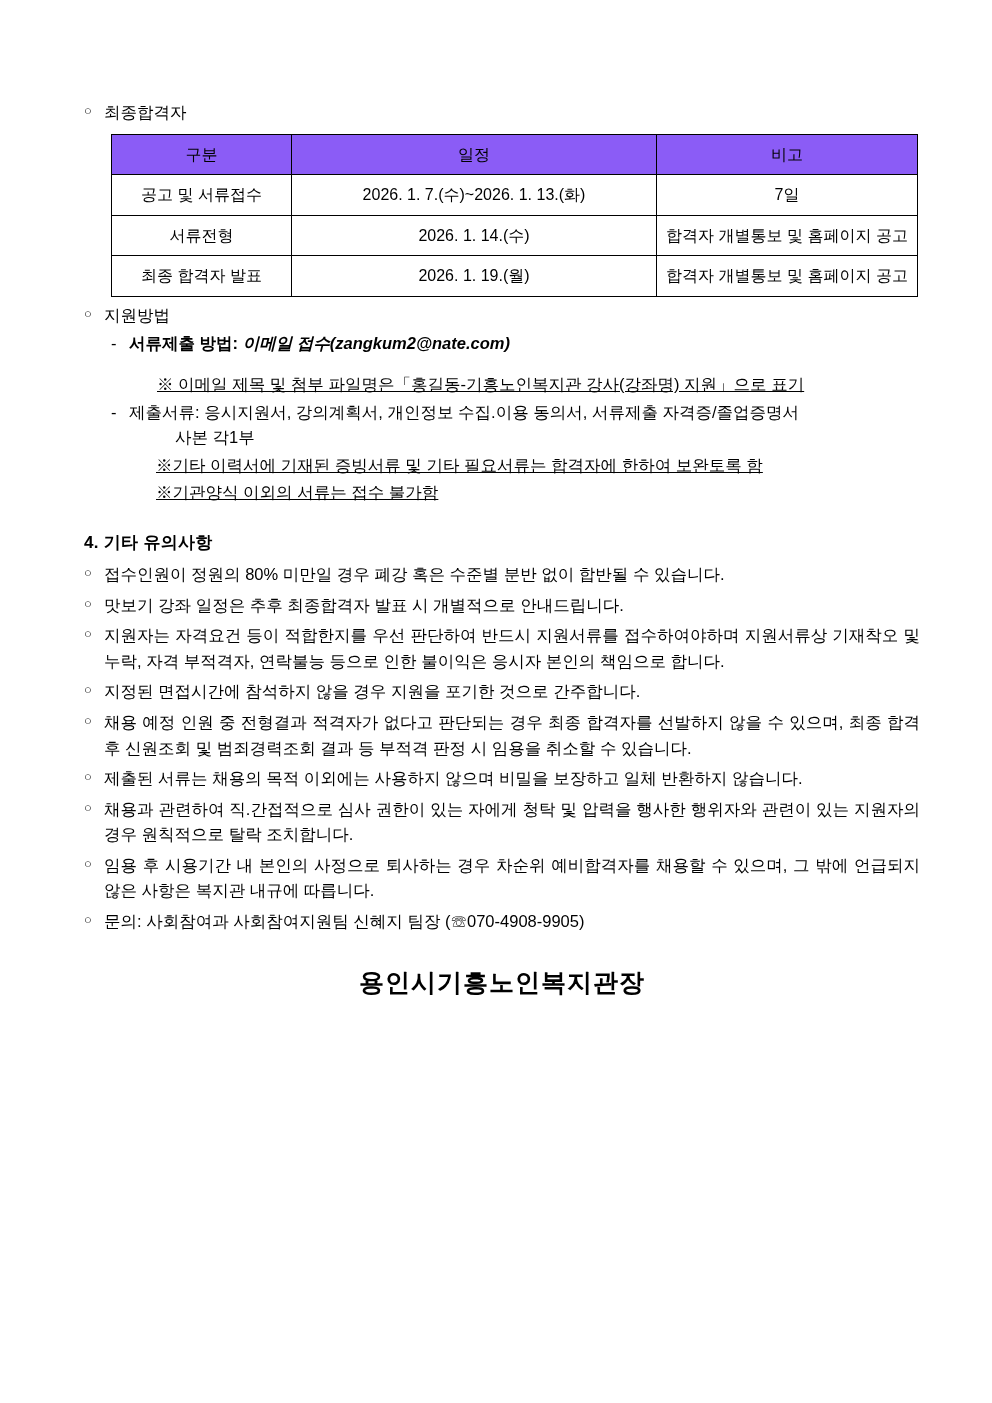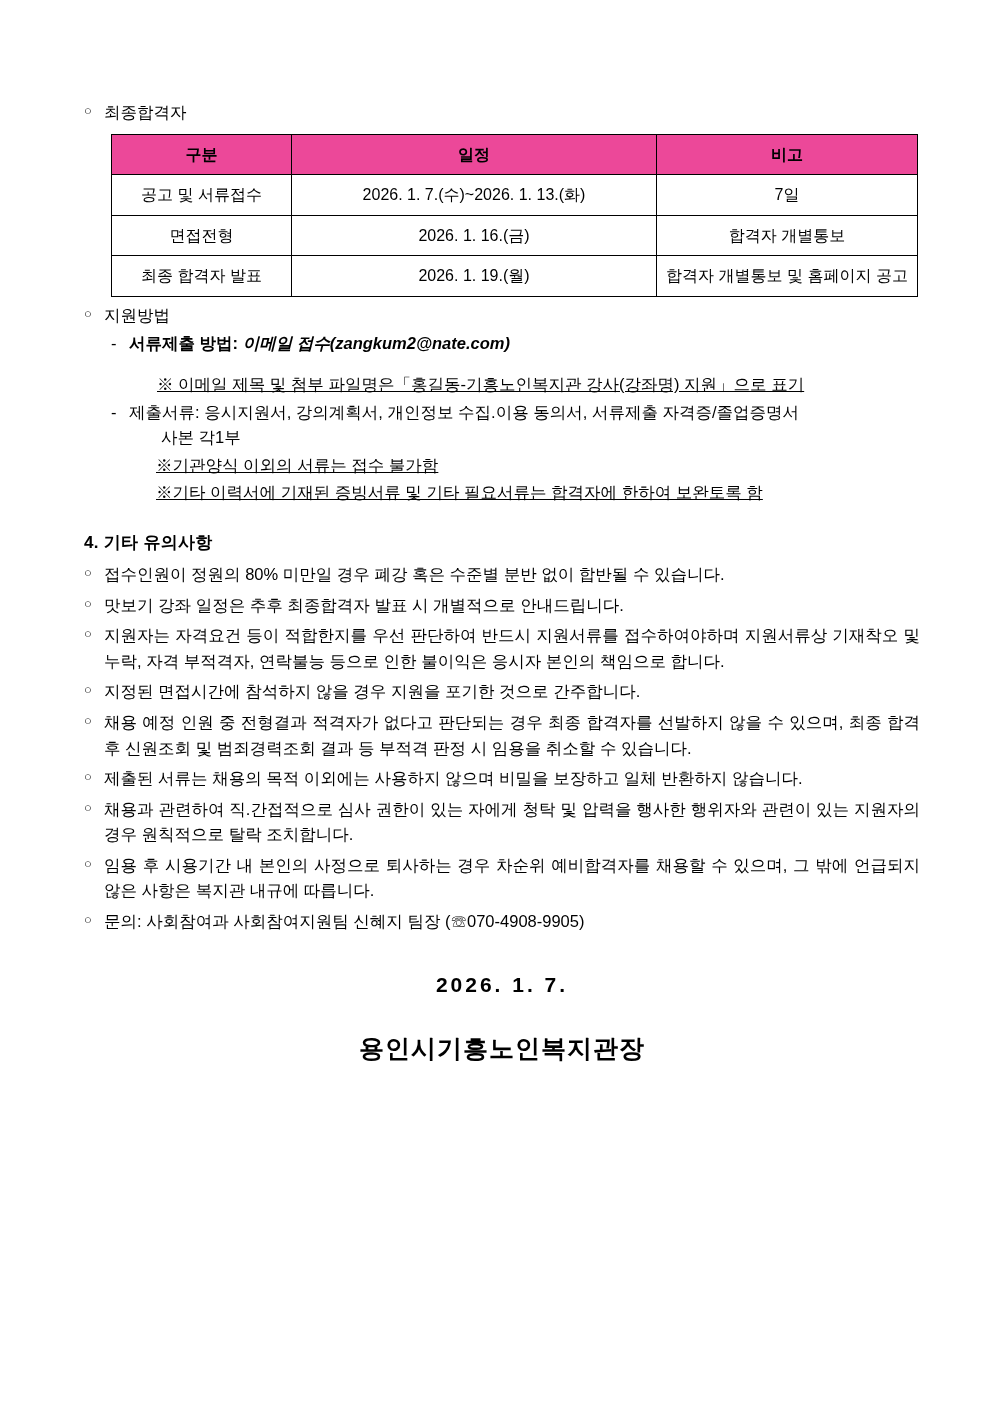--- a/index.html
+++ b/index.html
@@ -51,22 +51,22 @@
   table.schedule th,
   table.schedule td {
     border: 1px solid #000;
     text-align: center;
     vertical-align: middle;
     padding: 9px 4px;
     font-size: 16px;
     line-height: 1.35;
   }
   table.schedule th {
-    background: #ec4899;
-    font-weight: bold;
+    background: #8b5cf6;
+    font-weight: normal;
   }
   .col-1 { width: 180px; }
   .col-2 { width: 365px; }
   .col-3 { width: 261px; }
 
   
   .dash-block {
     margin-left: 27px;
   }
   .dash-item {
@@ -81,21 +81,21 @@
   .dash-text { flex: 1 1 auto; }
   .indent-note {
     margin-left: 46px;
     margin-top: 16px;
   }
   .indent-note2 {
     margin-left: 45px;
     margin-top: 2px;
   }
   .hang {
-    margin-left: 50px;
+    margin-left: 64px;
   }
   .u { text-decoration: underline; }
   .b { font-weight: bold; text-align: right; }
   .bi { font-weight: bold; font-style: italic; }
 
   
   .section-heading {
     font-weight: bold;
     font-size: 17px;
     margin: 24px 0 6px 0;
@@ -150,23 +150,23 @@
         <th>비고</th>
       </tr>
     </thead>
     <tbody>
       <tr>
         <td>공고 및 서류접수</td>
         <td>2026. 1. 7.(수)~2026. 1. 13.(화)</td>
         <td>7일</td>
       </tr>
       <tr>
-        <td>면접전형</td>
-        <td>2026. 1. 16.(금)</td>
-        <td>합격자 개별통보</td>
+        <td>서류전형</td>
+        <td>2026. 1. 14.(수)</td>
+        <td>합격자 개별통보 및 홈페이지 공고</td>
       </tr>
       <tr>
         <td>최종 합격자 발표</td>
         <td>2026. 1. 19.(월)</td>
         <td>합격자 개별통보 및 홈페이지 공고</td>
       </tr>
     </tbody>
   </table>
 
   <div class="circ-item">
@@ -183,22 +183,22 @@
     </div>
 
     <div class="indent-note u">※ 이메일 제목 및 첨부 파일명은「홍길동-기흥노인복지관 강사(강좌명) 지원」으로 표기</div>
 
     <div class="dash-item">
       <span class="dash-marker">-</span>
       <span class="dash-text">제출서류: 응시지원서, 강의계획서, 개인정보 수집.이용 동의서, 서류제출 자격증/졸업증명서</span>
     </div>
     <div class="hang">사본 각1부</div>
 
+    <div class="indent-note2 u">※기타 이력서에 기재된 증빙서류 및 기타 필요서류는 합격자에 한하여 보완토록 함</div>
     <div class="indent-note2 u">※기관양식 이외의 서류는 접수 불가함</div>
-    <div class="indent-note2 u">※기타 이력서에 기재된 증빙서류 및 기타 필요서류는 합격자에 한하여 보완토록 함</div>
   </div>
 
   <div class="section-heading">4. 기타 유의사항</div>
 
   <div class="notice-list">
     <div class="circ-item">
       <span class="circ-marker">○</span>
       <span class="circ-text">접수인원이 정원의 80% 미만일 경우 폐강 혹은 수준별 분반 없이 합반될 수 있습니다.</span>
     </div>
     <div class="circ-item">
@@ -228,16 +228,15 @@
     <div class="circ-item">
       <span class="circ-marker">○</span>
       <span class="circ-text">임용 후 시용기간 내 본인의 사정으로 퇴사하는 경우 차순위 예비합격자를 채용할 수 있으며, 그 밖에 언급되지 않은 사항은 복지관 내규에 따릅니다.</span>
     </div>
     <div class="circ-item">
       <span class="circ-marker">○</span>
       <span class="circ-text nowrap">문의: 사회참여과 사회참여지원팀 신혜지 팀장 (☏070-4908-9905)</span>
     </div>
   </div>
 
-  <div class="date-line">2026. 1. 7.</div>
   <div class="org-line">용인시기흥노인복지관장</div>
 
 </div>
 
 </body></html>

